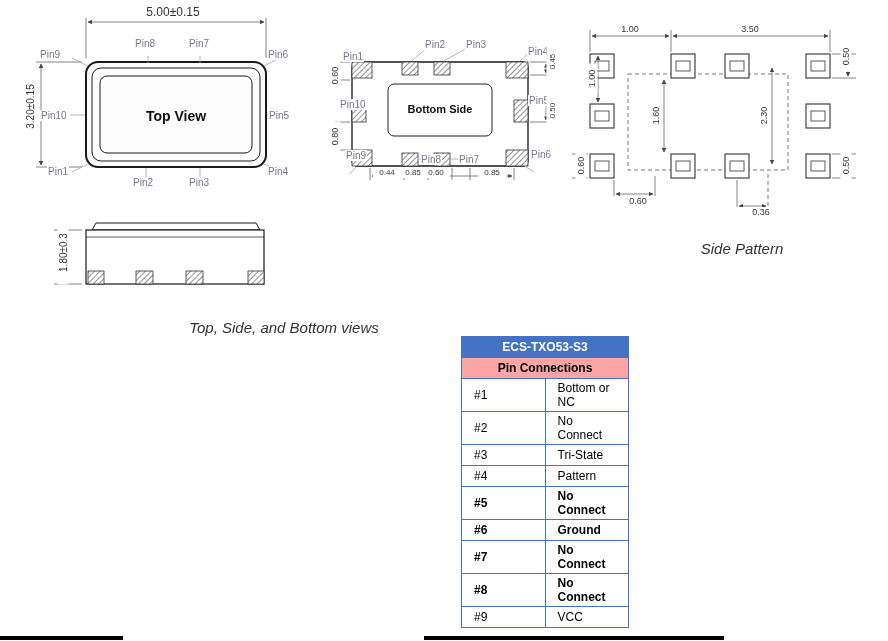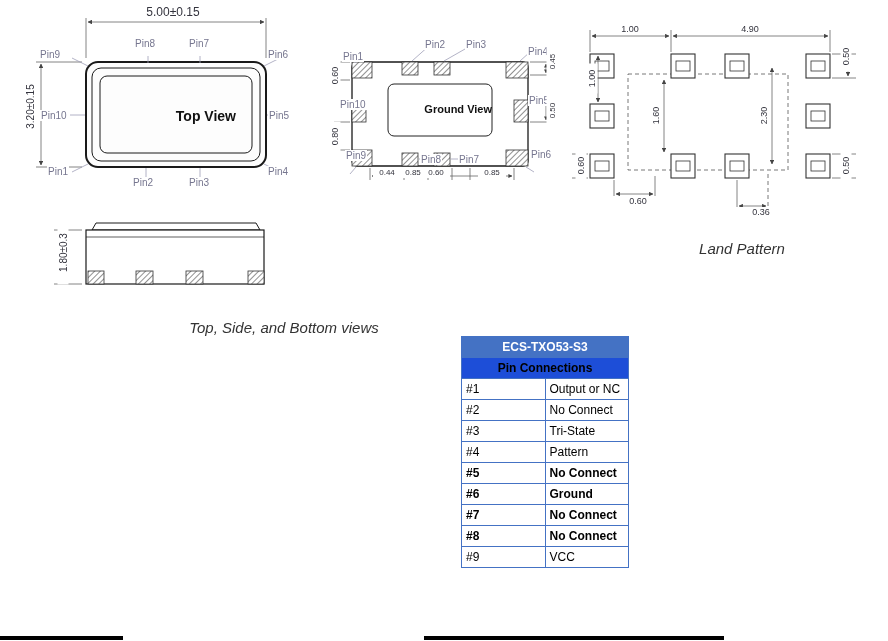--- a/index.html
+++ b/index.html
@@ -13,33 +13,33 @@
   .pin-label {
     position:absolute; font-size:10px; color:var(--pin-label);
     white-space:nowrap; background:#fff; padding:0 1px; line-height:11px;
   }
   .dim-label {
     position:absolute; font-size:9px; color:var(--dim-text); white-space:nowrap;
     background:#fff; padding:0 1px; line-height:11px; text-align:center;
   }
   .dim-label.v { transform:rotate(-90deg); transform-origin:center; }
   .dim-label.small { font-size:8px; }
-  .view-title { position:absolute; font-weight:bold; color:#111; text-align:right; }
+  .view-title { position:absolute; font-weight:bold; color:#111; text-align:center; }
   .caption { position:absolute; font-style:italic; font-size:15px; color:#333; text-align:center; }
   .pin-table {
     position:absolute; left:461px; top:336px; width:168px;
     border-collapse:collapse; font-size:12px; color:#000;
     border:1px solid var(--table-border); table-layout:fixed;
   }
   .pin-table th, .pin-table td {
-    border:1px solid var(--table-border); height:21px; padding:2px 4px;
+    border:1px solid var(--table-border); height:21px; padding:2px 12px;
     font-weight:normal; text-align:left; overflow:hidden;
   }
   .pin-table th.title { background:var(--table-header); color:#fff; font-weight:bold; text-align:center; }
-  .pin-table th.subtitle { background:#1d4ed8; color:#000; font-weight:bold; text-align:center; }
+  .pin-table th.subtitle { background:#fca5a5; color:#000; font-weight:bold; text-align:center; }
   .pin-table td.pin-num { width:44px; }
   .pin-table tr.bold-row td { font-weight:bold; }
   .footer-rule { position:absolute; background:#000; height:4px; }
 </style>
 </head>
 <body style="--table-header: #4472c4; --table-border: #4472c4; --pin-label: #76768f; --dim-text: #33333d;">
 
 <svg class="abs" style="left:8px;top:8px" width="300" height="200">
   <defs>
     <marker id="aTe" viewBox="0 0 10 10" refX="9" refY="5" markerWidth="6" markerHeight="6" orient="auto">
@@ -183,21 +183,21 @@
     <line x1="142" y1="17" x2="114" y2="33"></line>
     <line x1="200" y1="24" x2="190" y2="33"></line>
     <line x1="204" y1="74" x2="199" y2="78"></line>
     <line x1="20" y1="146" x2="26" y2="139"></line>
     <line x1="94" y1="131" x2="89" y2="131"></line>
     <line x1="130" y1="131" x2="121" y2="131"></line>
     <line x1="204" y1="144" x2="196" y2="139"></line>
   </g>
 </svg>
 
-<div class="view-title" style="left:388px;top:103px;width:104px;font-size:11px">Ground View</div>
+<div class="view-title" style="left:388px;top:103px;width:104px;font-size:11px">Bottom Side</div>
 
 <span class="pin-label" style="left:342px;top:51px">Pin1</span>
 <span class="pin-label" style="left:424px;top:39px">Pin2</span>
 <span class="pin-label" style="left:465px;top:39px">Pin3</span>
 <span class="pin-label" style="left:527px;top:46px">Pin4</span>
 <span class="pin-label" style="left:339px;top:99px">Pin10</span>
 <span class="pin-label" style="left:528px;top:95px">Pin5</span>
 <span class="pin-label" style="left:345px;top:150px">Pin9</span>
 <span class="pin-label" style="left:420px;top:154px">Pin8</span>
 <span class="pin-label" style="left:458px;top:154px">Pin7</span>
@@ -267,46 +267,46 @@
     <line x1="280" y1="132" x2="280" y2="152" marker-start="url(#aLs)" marker-end="url(#aLe)"></line>
     <line x1="46" y1="156" x2="46" y2="176"></line>
     <line x1="87" y1="152" x2="87" y2="176"></line>
     <line x1="48" y1="170" x2="85" y2="170" marker-start="url(#aLs)" marker-end="url(#aLe)"></line>
     <line x1="169" y1="156" x2="169" y2="186"></line>
     <line x1="171" y1="182" x2="198" y2="182" marker-start="url(#aLs)" marker-end="url(#aLe)"></line>
   </g>
 </svg>
 
 <span class="dim-label" style="left:600px;top:24px;width:60px">1.00</span>
-<span class="dim-label" style="left:720px;top:24px;width:60px">4.90</span>
+<span class="dim-label" style="left:720px;top:24px;width:60px">3.50</span>
 <span class="dim-label v" style="left:831px;top:51px;width:30px">0.50</span>
 <span class="dim-label v" style="left:577px;top:73px;width:30px">1.00</span>
 <span class="dim-label v" style="left:641px;top:110px;width:30px">1.60</span>
 <span class="dim-label v" style="left:749px;top:110px;width:30px">2.30</span>
 <span class="dim-label v" style="left:566px;top:160px;width:30px">0.60</span>
 <span class="dim-label v" style="left:831px;top:160px;width:30px">0.50</span>
 <span class="dim-label" style="left:608px;top:196px;width:60px">0.60</span>
 <span class="dim-label" style="left:731px;top:207px;width:60px">0.36</span>
 
-<div class="caption" style="left:667px;top:240px;width:150px">Land Pattern</div>
+<div class="caption" style="left:667px;top:240px;width:150px">Side Pattern</div>
 
 <table class="pin-table">
   <thead>
     <tr>
         <th colspan="2" class="title">ECS-TXO53-S3</th>
       </tr>
     <tr>
         <th colspan="2" class="subtitle">Pin Connections</th>
       </tr>
   </thead>
   <tbody>
 
   <tr style="">
       <td class="pin-num">#1</td>
-      <td class="pin-conn">Output or NC</td>
+      <td class="pin-conn">Bottom or NC</td>
     </tr>
       <tr style="">
       <td class="pin-num">#2</td>
       <td class="pin-conn">No Connect</td>
     </tr>
       <tr style="">
       <td class="pin-num">#3</td>
       <td class="pin-conn">Tri-State</td>
     </tr>
       <tr style="">

